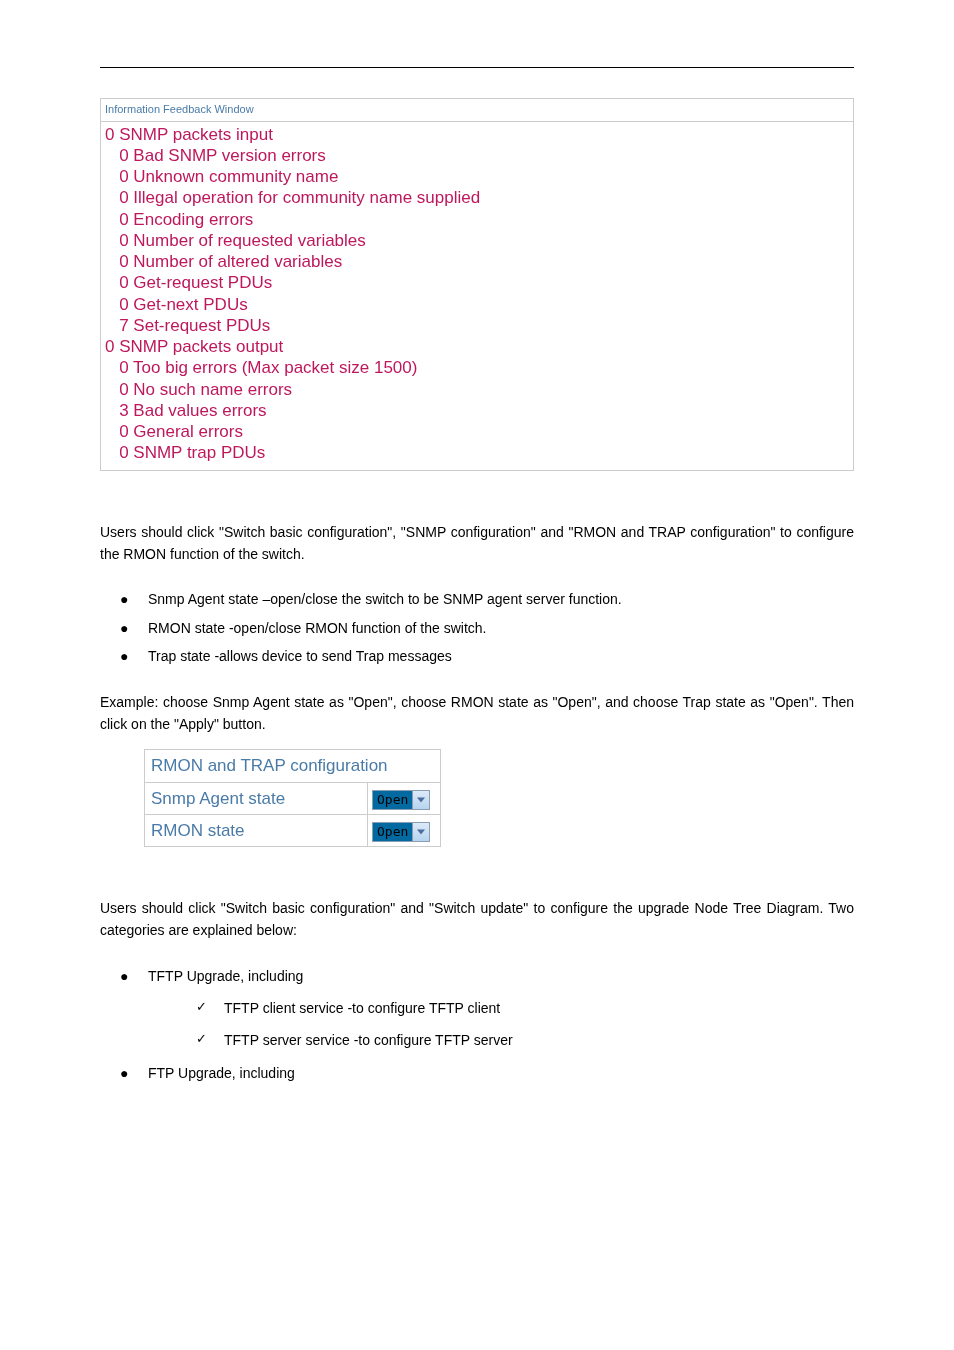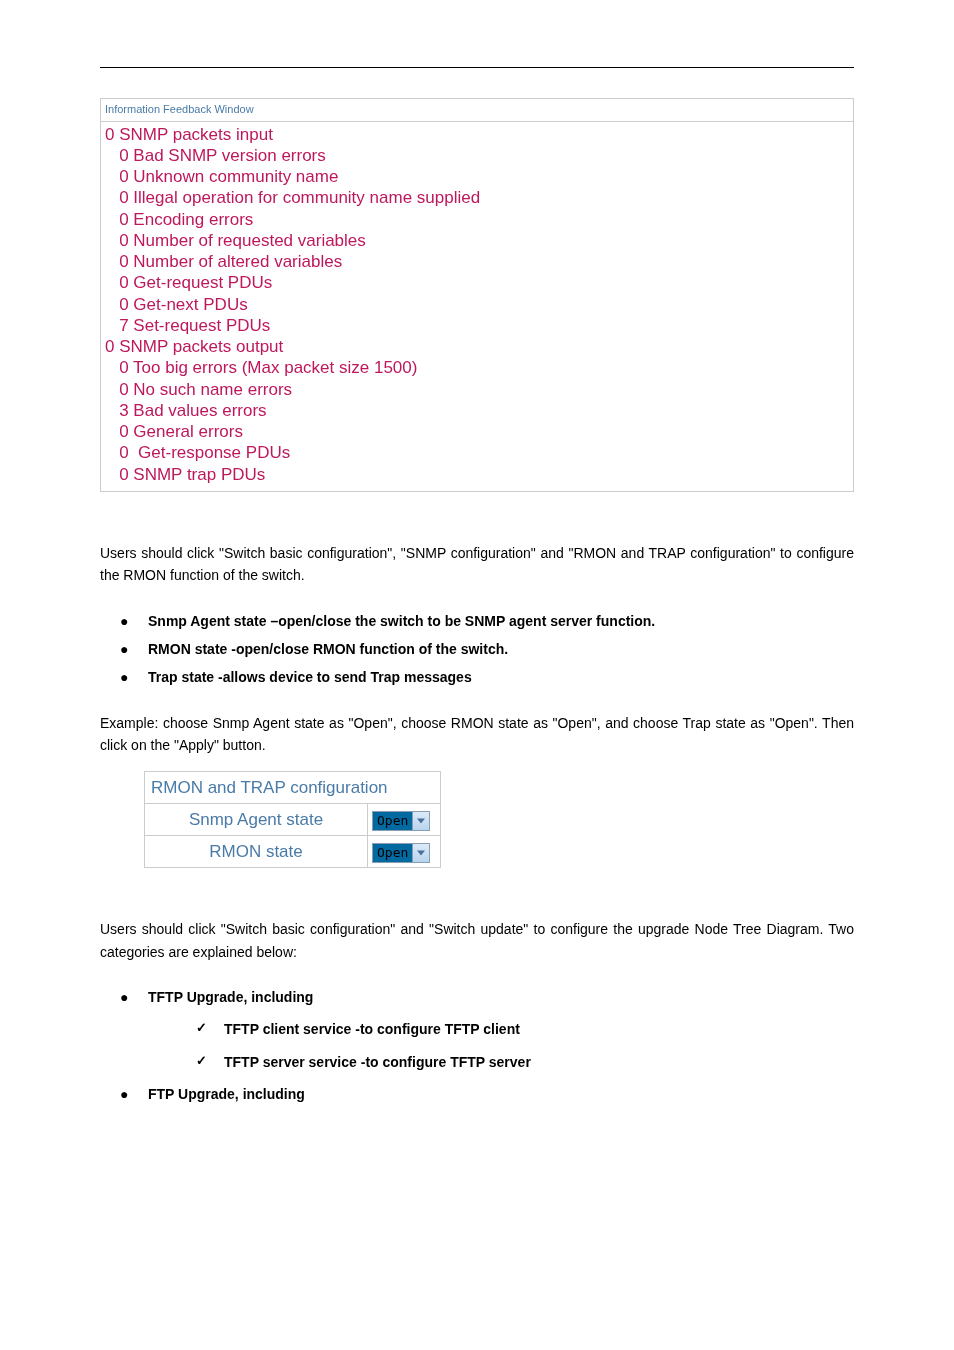--- a/index.html
+++ b/index.html
@@ -39,21 +39,20 @@
       white-space: pre;
     }
     .para {
       margin: 14px 0;
       text-align: justify;
     }
     .bullets {
       list-style: none;
       padding-left: 20px;
       margin: 23px 0;
-      font-weight: bold;
     }
     .bullets li {
       position: relative;
       padding-left: 28px;
       margin: 6px 0;
     }
     .bullets li::before {
       content: "●";
       position: absolute;
       left: 0;
@@ -84,21 +83,20 @@
     .cfg-table td {
       border: 1px solid #ccc;
       padding: 2px 6px;
       color: #4a7ba8;
       font-size: 17px;
       font-family: "Trebuchet MS", Arial, sans-serif;
       vertical-align: middle;
     }
     .cfg-table td.label {
       min-width: 210px;
-      text-align: center;
     }
     .cfg-table td.val {
       padding: 2px 10px 2px 4px;
     }
     .select-like {
       display: inline-flex;
       align-items: center;
       border: 1px solid #8a9db3;
       background: #0369a1;
       font-family: monospace;
@@ -149,21 +147,20 @@
     <div>   0 Number of requested variables</div>
     <div>   0 Number of altered variables</div>
     <div>   0 Get-request PDUs</div>
     <div>   0 Get-next PDUs</div>
     <div>   7 Set-request PDUs</div>
     <div>0 SNMP packets output</div>
     <div>   0 Too big errors (Max packet size 1500)</div>
     <div>   0 No such name errors</div>
     <div>   3 Bad values errors</div>
     <div>   0 General errors</div>
-    <div>   0  Get-response PDUs</div>
     <div>   0 SNMP trap PDUs</div>
   </div>
 </div>
 
 <p class="para">Users should click "Switch basic configuration", "SNMP configuration" and "RMON and TRAP configuration" to configure the RMON function of the switch.</p>
 
 <ul class="bullets">
   <li>Snmp Agent state –open/close the switch to be SNMP agent server function.</li>
   <li>RMON state -open/close RMON function of the switch.</li>
   <li>Trap state -allows device to send Trap messages</li>

